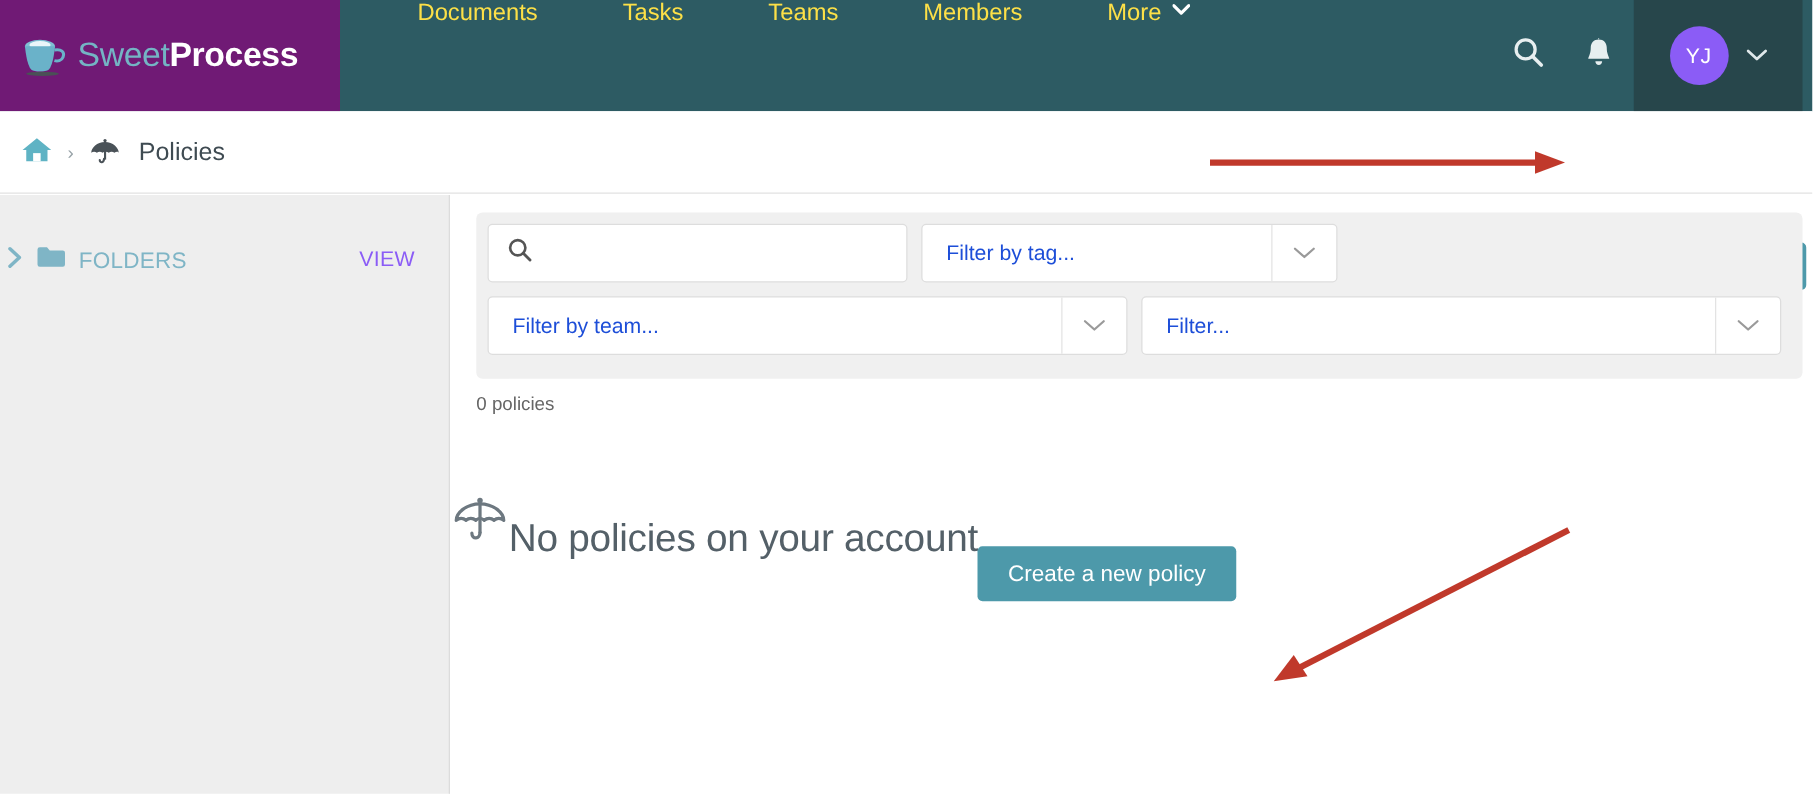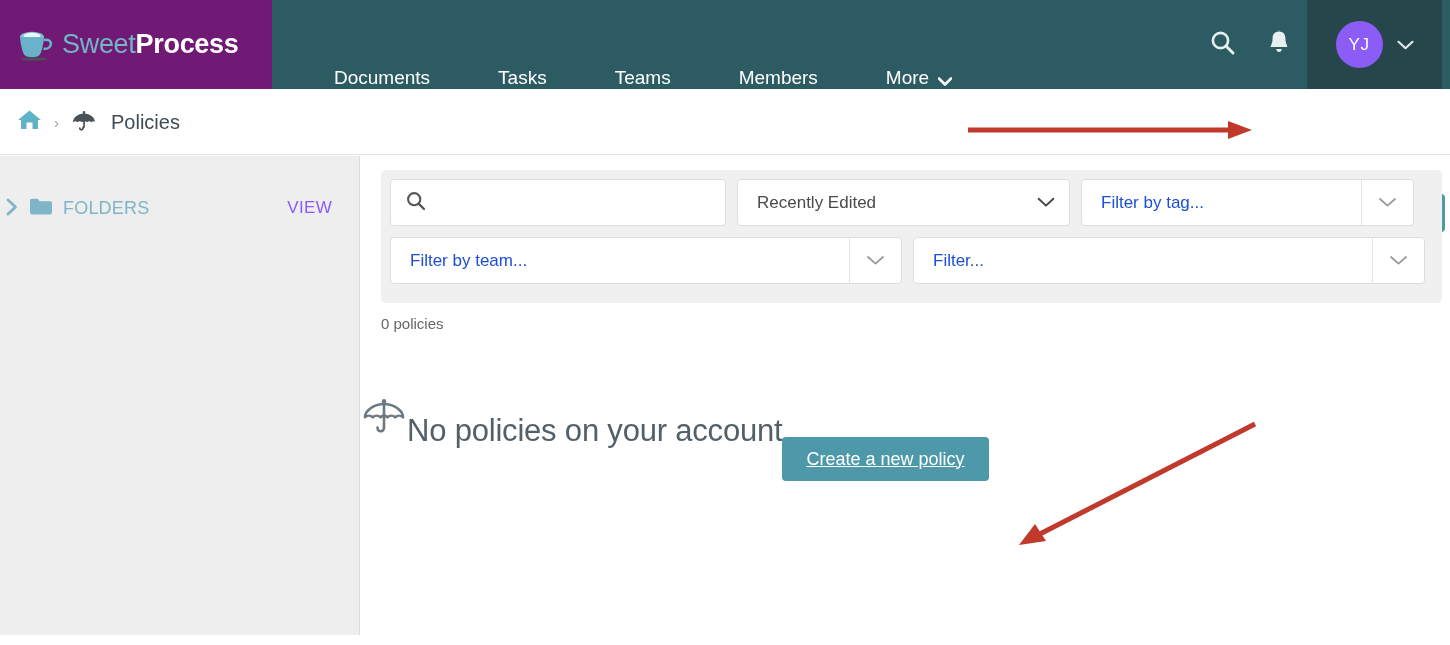--- a/index.html
+++ b/index.html
@@ -21,22 +21,22 @@
     display:flex; align-items:center; padding-left:17px;
     flex:0 0 272px;
   }
   .logo-cup { width:38px; height:34px; position:relative; flex:0 0 38px; margin-right:7px; }
   .logo-text { font-size:27px; letter-spacing:-0.3px; white-space:nowrap; }
   .logo-text .sweet { color:#74b4c4; font-weight:400; }
   .logo-text .process { color:#ffffff; font-weight:700; }
 
   .nav-items { display:flex; align-items:center; flex:1 1 auto; height:89px; padding-left:28px; }
   .nav-item {
-    color:#ffffff; font-size:19px; padding:0 34px; height:89px;
-    display:flex; align-items:flex-end; cursor:pointer; white-space:nowrap;
+    color:#fde047; font-size:19px; padding:0 34px; height:89px;
+    display:flex; align-items:flex-start; cursor:pointer; white-space:nowrap;
   }
   .nav-item .caret-down {
     display:inline-block; margin-left:9px; font-size:13px; font-weight:bold; color:#ffffff;
   }
 
   .nav-right {
     display:flex; align-items:center; height:89px; padding-right:8px;
   }
   .nav-icon-btn {
     width:56px; height:89px; display:flex; align-items:center; justify-content:center;
@@ -141,21 +141,20 @@
     display:flex; flex-direction:row; align-items:center;
   }
   .empty-icon { margin-bottom:22px; }
   .empty-title {
     font-size:31px; color:#546068; font-weight:400; letter-spacing:-0.2px;
   }
   .empty-btn {
     margin-top:57px; background:#4d99aa; color:#ffffff; font-size:18px;
     border:none; border-radius:4px; padding:0 24px; height:44px; cursor:pointer;
     font-family:"Liberation Sans", sans-serif;
-    text-decoration:underline;
   }
 
   
   .annot { position:absolute; left:0; top:0; width:1450px; height:645px; pointer-events:none; }
 </style>
 </head>
 <body>
 
 <div class="topnav">
 
@@ -282,28 +281,20 @@
     <div class="fld fld-search">
       <span>
         <svg width="20" height="20" viewBox="0 0 20 20">
           <circle cx="8.2" cy="8.2" r="6.1" fill="none" stroke="#555555" stroke-width="2.1"></circle>
           <line x1="12.6" y1="12.6" x2="18" y2="18" stroke="#555555" stroke-width="2.3" stroke-linecap="round"></line>
         </svg>
       </span>
       <input class="search-input" type="text" placeholder="" style="">
     </div>
 
-    <div class="fld fld-select">
-      <span class="sel-text">Recently Edited</span>
-      <span>
-        <svg width="18" height="11" viewBox="0 0 18 11">
-            <path d="M1.6 1.8 L9 8.6 L16.4 1.8" fill="none" stroke="#444444" stroke-width="1.9" stroke-linecap="round" stroke-linejoin="round"></path>
-          </svg>
-      </span>
-    </div>
 
     <div class="fld fld-combo">
       <span class="ph">Filter by tag...</span>
       <span class="combo-arrow-box">
         <svg width="19" height="11" viewBox="0 0 19 11">
             <path d="M2 2 L9.5 8.6 L17 2" fill="none" stroke="#9a9a9a" stroke-width="1.8" stroke-linecap="round" stroke-linejoin="round"></path>
           </svg>
       </span>
     </div>
   </div>

